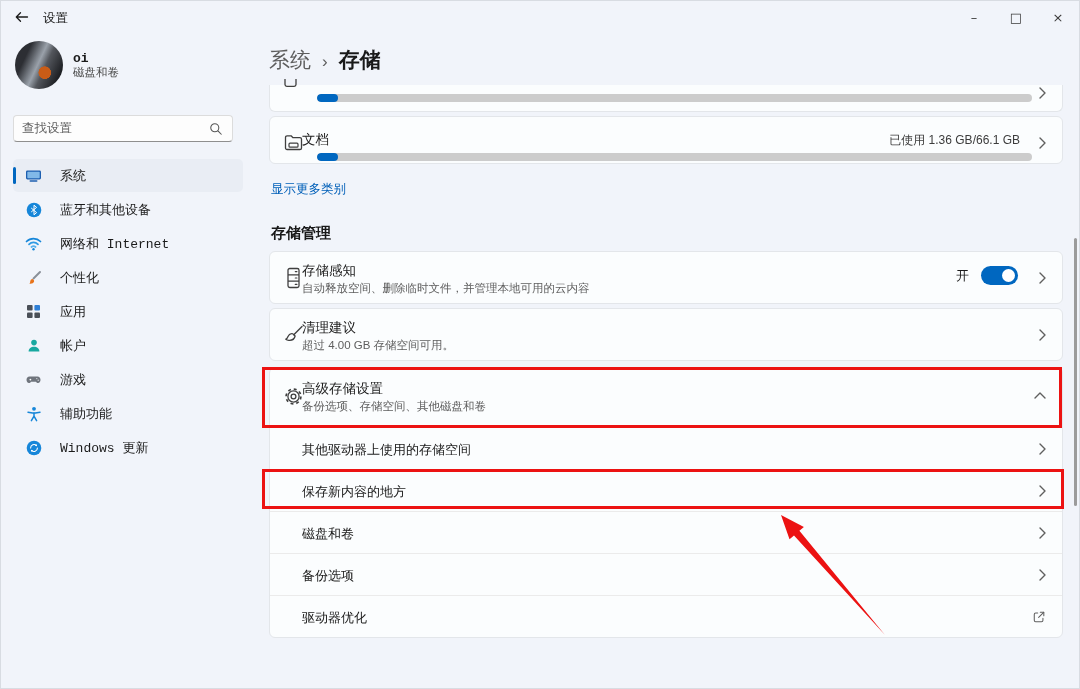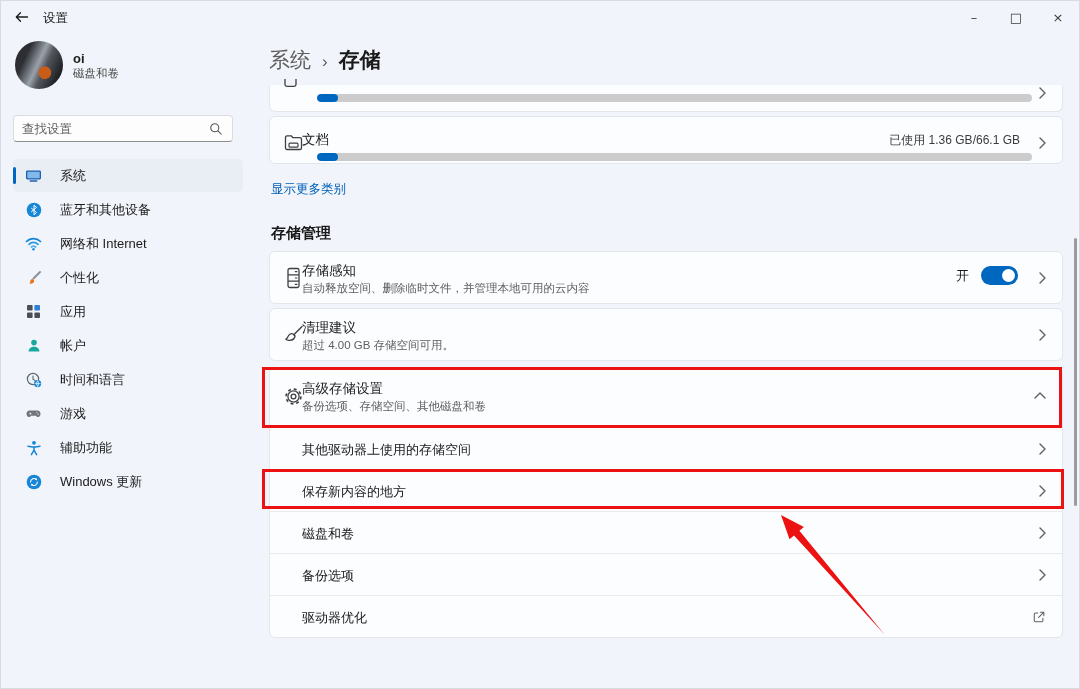--- a/index.html
+++ b/index.html
@@ -8,21 +8,21 @@
   .window { position:absolute; inset:0; background:#f1f4fa; border:1px solid #d8dce2; }
 
   
   .titlebar { position:absolute; left:0; top:0; width:100%; height:32px; }
   .back-btn { position:absolute; left:12px; top:7px; width:18px; height:18px; cursor:pointer; }
   .app-title { position:absolute; left:42px; top:9px; font-size:12.5px; color:#1b1b1b; }
   .win-controls { position:absolute; right:0; top:0; height:32px; display:flex; }
   .win-btn { width:42px; height:32px; display:flex; align-items:center; justify-content:center; font-size:13px; color:#3a3a3a; font-family:"DejaVu Sans",sans-serif; }
 
   
-  .sidebar { position:absolute; left:0; top:32px; width:254px; bottom:16px; }
+  .sidebar { position:absolute; left:0; top:32px; width:254px; bottom:16px;font-family:Liberation Mono, monospace; }
   .profile { position:absolute; left:14px; top:8px; display:flex; align-items:center; }
   .avatar { width:48px; height:48px; border-radius:50%; background:
       radial-gradient(circle at 62% 66%, #c95c17 0 14%, rgba(0,0,0,0) 15%),
       linear-gradient(115deg,#2c2e33 25%, #9aa1aa 48%, #53565c 60%, #1f2125 85%); }
   .profile-text { margin-left:10px; }
   .profile-name { font-size:13px; font-weight:bold; line-height:15px; }
   .profile-sub { font-size:11.5px; color:#4a4a4a; line-height:14px; }
   .searchbox { position:absolute; left:12px; top:82px; width:220px; height:27px; background:#fdfdfd;
       border:1px solid #dcdcdc; border-bottom:1px solid #8f8f8f; border-radius:4px; display:flex; align-items:center; }
   .searchbox input { flex:1; border:none; outline:none; background:transparent; font-size:12.5px; padding:0 8px; color:#1b1b1b; font-family:inherit; }
@@ -172,31 +172,20 @@
         <span class="nav-ico">
           <svg width="16" height="16" viewBox="0 0 16 16">
               <circle cx="8" cy="4.6" r="2.8" fill="#18a8a0"></circle>
               <path d="M2.6 13.6c0-3 2.4-4.8 5.4-4.8s5.4 1.8 5.4 4.8z" fill="#18a8a0"></path>
             </svg>
         </span>
         <span class="nav-label">帐户</span>
       </div>
       <div class="nav-item">
         <span class="nav-ico">
-          <svg width="16" height="16" viewBox="0 0 16 16">
-              <circle cx="7" cy="7" r="5.6" fill="#eef3f8" stroke="#5b6770" stroke-width="1.2"></circle>
-              <path d="M7 4v3.2l2.2 1.4" stroke="#5b6770" stroke-width="1.1" fill="none" stroke-linecap="round"></path>
-              <circle cx="11.6" cy="11.6" r="3.6" fill="#1686d9"></circle>
-              <path d="M8.6 11.6h6M11.6 8.6c1.2 1.8 1.2 4.2 0 6-1.2-1.8-1.2-4.2 0-6z" stroke="#fff" stroke-width=".7" fill="none"></path>
-            </svg>
-        </span>
-        <span class="nav-label">时间和语言</span>
-      </div>
-      <div class="nav-item">
-        <span class="nav-ico">
           <svg width="17" height="17" viewBox="0 0 17 17">
               <path d="M4.5 5.5h8c1.8 0 3 1.4 3 3.2 0 1.8-1 3.3-2.4 3.3-1 0-1.6-.6-2.1-1.3H6c-.5.7-1.1 1.3-2.1 1.3-1.4 0-2.4-1.5-2.4-3.3 0-1.8 1.2-3.2 3-3.2z" fill="#70757d"></path>
               <circle cx="5.4" cy="8.6" r=".9" fill="#fff"></circle>
               <circle cx="11.8" cy="7.6" r=".7" fill="#d5d8dc"></circle>
               <circle cx="13.2" cy="9.2" r=".7" fill="#d5d8dc"></circle>
             </svg>
         </span>
         <span class="nav-label">游戏</span>
       </div>
       <div class="nav-item">

